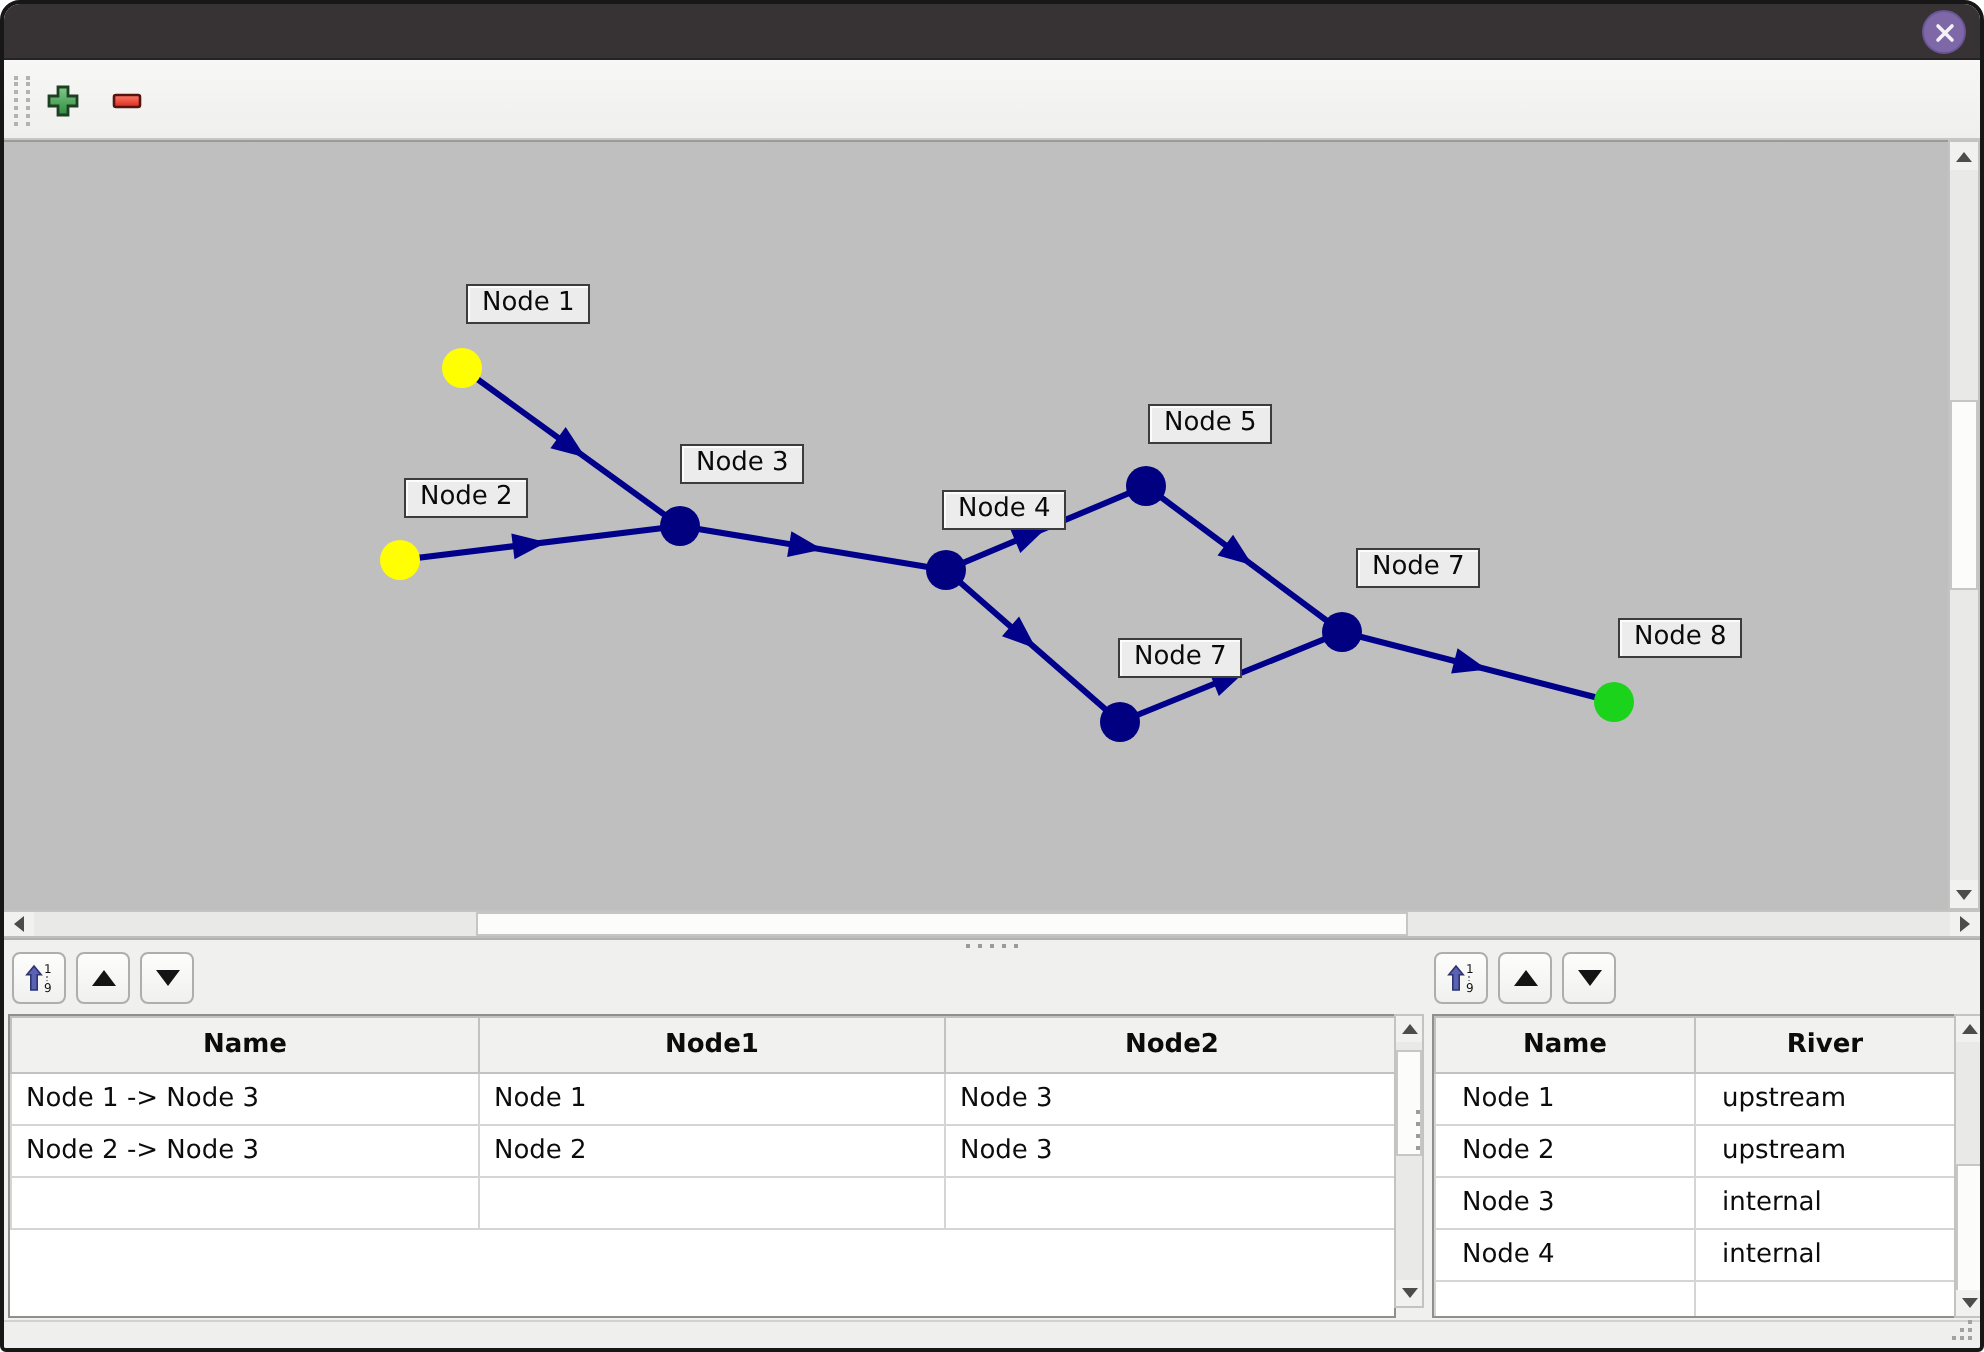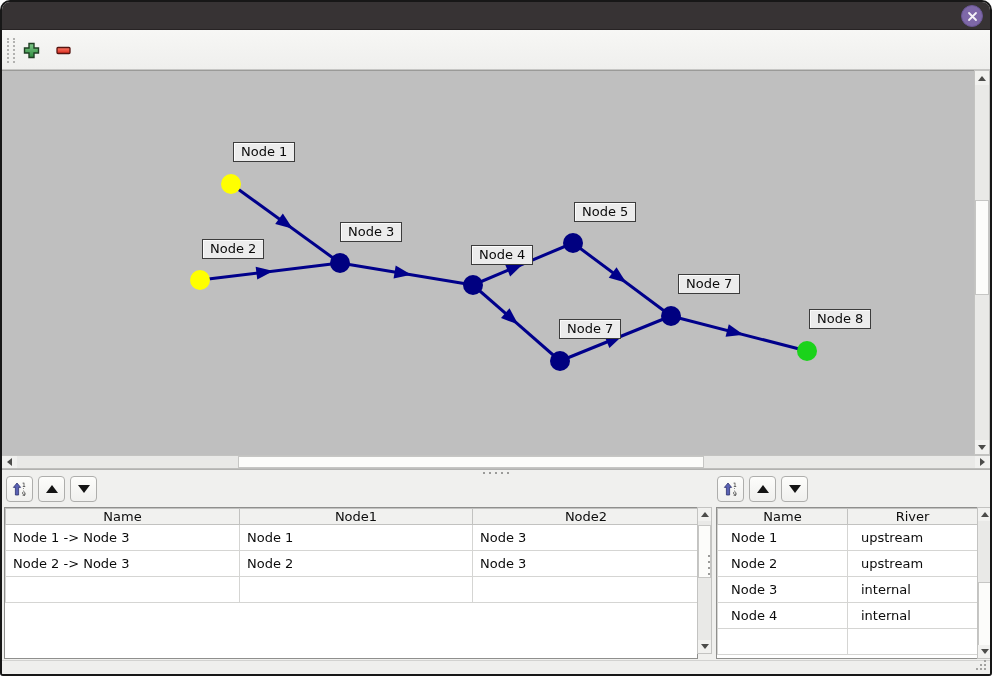--- a/index.html
+++ b/index.html
@@ -63,21 +63,21 @@
   #l-sort{left:4px;} #l-up{left:36px;} #l-down{left:68px;}
   #r-sort{left:715px;} #r-up{left:747px;} #r-down{left:779px;}
   .arr-up-b  { width:0;height:0;border-left:6px solid transparent;border-right:6px solid transparent;border-bottom:8px solid #141414; }
   .arr-down-b{ width:0;height:0;border-left:6px solid transparent;border-right:6px solid transparent;border-top:8px solid #141414; }
 
   
   .tbl-wrap { position:absolute; top:505px; height:152px; overflow:hidden; background:#fff; border:1px solid #8f8f8d; }
   #links-wrap { left:2px; width:694px; }
   #nodes-wrap { left:714px; width:262px; }
   table { border-collapse:collapse; table-layout:fixed; width:100%; font-size:13px; color:#0c0c0c; }
-  th { height:16px; background:#f1f1ef; border:1px solid #c2c2c0; font-weight:normal; text-align:center; overflow:hidden; }
+  th { height:28px; background:#f1f1ef; border:1px solid #c2c2c0; font-weight:bold; text-align:center; overflow:hidden; }
   td { height:26px; border:1px solid #d5d5d3; background:#fff; overflow:hidden; white-space:nowrap; }
   #links-wrap td { padding-left:7px; }
   #nodes-wrap td { padding-left:13px; }
 
   .tbl-scroll { position:absolute; width:15px; background:#e9e9e7; border:1px solid #c3c3c1; }
   #links-scroll { left:695px; top:505px; height:147px; }
   #nodes-scroll { left:975px; top:505px; height:152px; }
   .tbl-scroll .up   { top:0; left:0; right:0; height:13px; }
   .tbl-scroll .down { bottom:0; left:0; right:0; height:13px; }
   #links-scroll .sb-thumb { top:17px; left:0; right:0; height:53px; }

